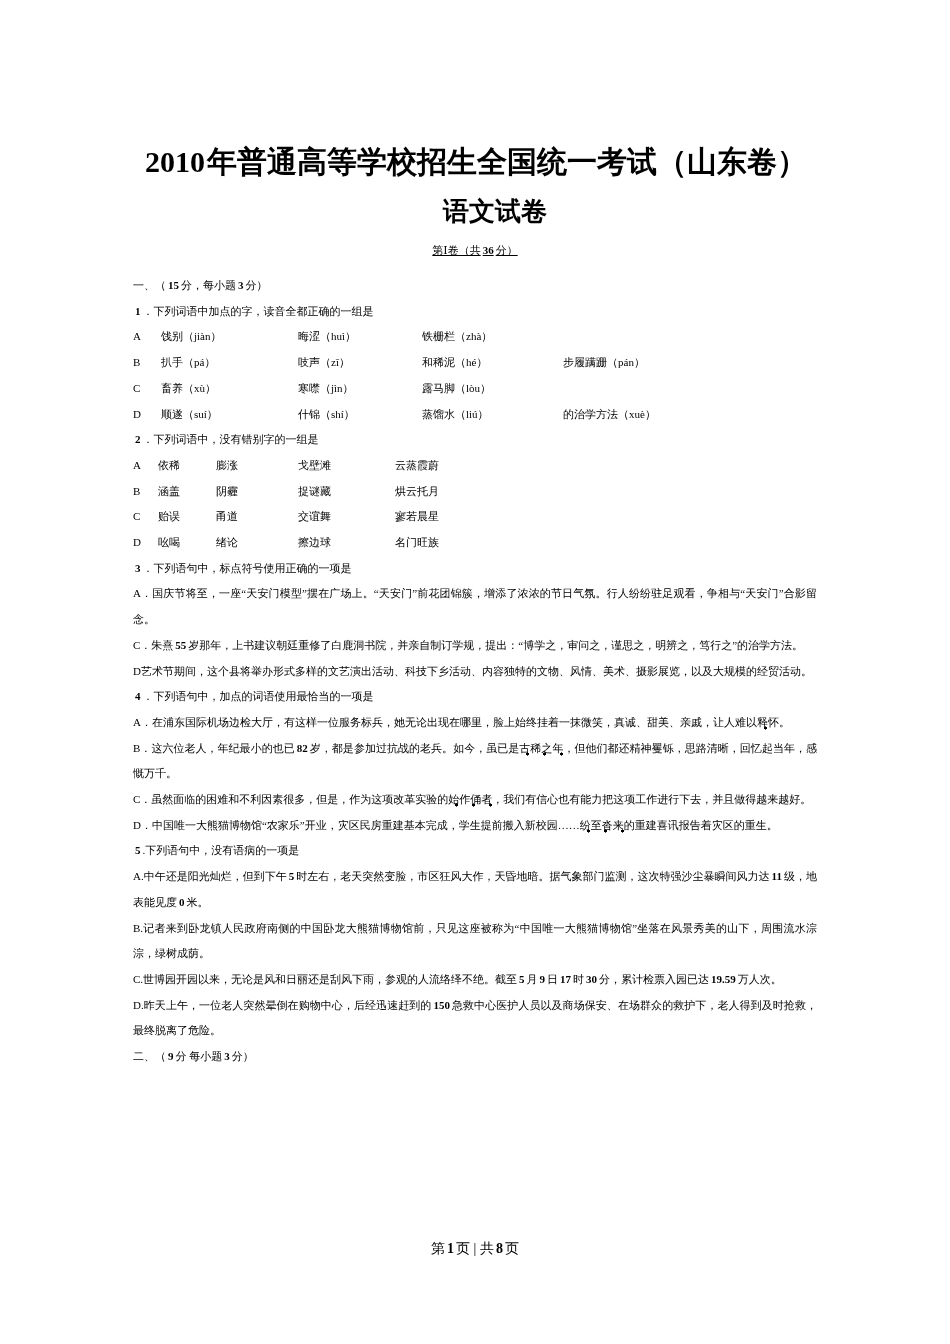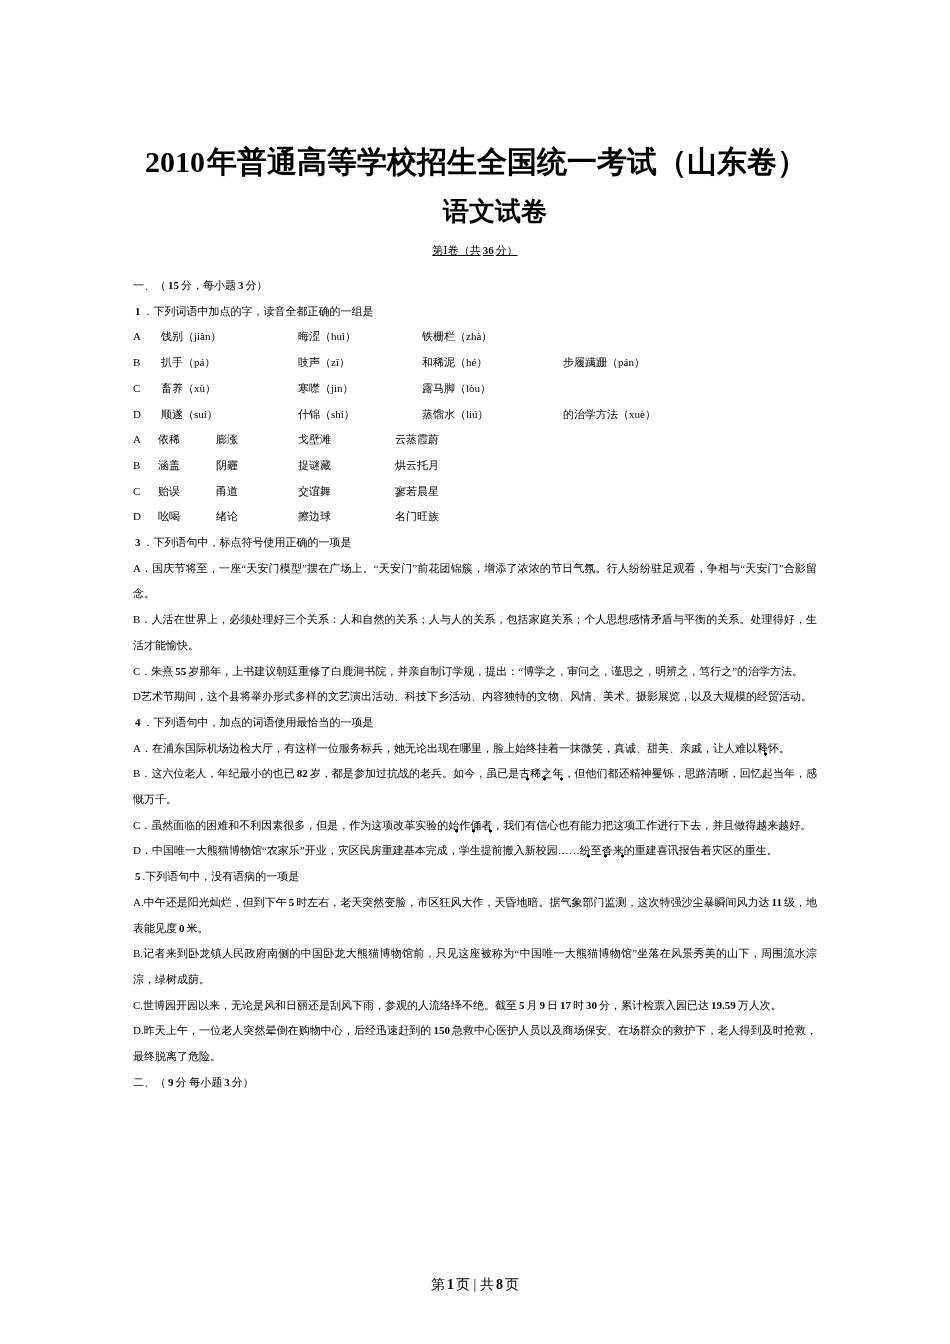--- a/index.html
+++ b/index.html
@@ -61,21 +61,21 @@
     padding-bottom: 2px;
     background-image: radial-gradient(circle, #000 1.4px, transparent 1.7px);
     background-size: 17px 4px;
     background-repeat: repeat-x;
     background-position: 0 bottom;
   }
   .footer {
     position: absolute;
     left: 0;
     right: 0;
-    top: 1250px;
+    top: 1214px;
     text-align: center;
     font-size: 14px;
     line-height: 20px;
   }
 </style>
 </head>
 <body>
 
 <div class="page">
   <div class="titles">
@@ -105,20 +105,21 @@
         <span class="cell">寒噤（jìn）</span>
         <span class="cell">露马脚（lòu）</span>
       </div>
       <div class="row pinyin">
         <span class="cell letter">D</span>
         <span class="cell">顺遂（suí）</span>
         <span class="cell">什锦（shí）</span>
         <span class="cell">蒸馏水（liú）</span>
         <span class="cell">的治学方法（xuè）</span>
       </div>
+      <div class="para"><span><b class="num">2</b>．下列词语中，没有错别字的一组是</span></div>
       <div class="row words">
         <span class="cell letter">A</span>
         <span class="cell">依稀</span>
         <span class="cell">膨涨</span>
         <span class="cell">戈壁滩</span>
         <span class="cell">云蒸霞蔚</span>
       </div>
       <div class="row words">
         <span class="cell letter">B</span>
         <span class="cell">涵盖</span>
@@ -135,21 +136,20 @@
       </div>
       <div class="row words">
         <span class="cell letter">D</span>
         <span class="cell">吆喝</span>
         <span class="cell">绪论</span>
         <span class="cell">擦边球</span>
         <span class="cell">名门旺族</span>
       </div>
       <div class="para"><span><b class="num">3</b>．下列语句中，标点符号使用正确的一项是</span></div>
       <div class="para"><span>A．国庆节将至，一座“天安门模型”摆在广场上。“天安门”前花团锦簇，增添了浓浓的节日气氛。行人纷纷驻足观看，争相与“天安门”合影留念。</span></div>
-      <div class="para"><span>B．人活在世界上，必须处理好三个关系：人和自然的关系；人与人的关系，包括家庭关系；个人思想感情矛盾与平衡的关系。处理得好，生活才能愉快。</span></div>
       <div class="para"><span>C．朱熹<b class="num">55</b>岁那年，上书建议朝廷重修了白鹿洞书院，并亲自制订学规，提出：“博学之，审问之，谨思之，明辨之，笃行之”的治学方法。</span></div>
       <div class="para"><span>D艺术节期间，这个县将举办形式多样的文艺演出活动、科技下乡活动、内容独特的文物、风情、美术、摄影展览，以及大规模的经贸活动。</span></div>
       <div class="para"><span><b class="num">4</b>．下列语句中，加点的词语使用最恰当的一项是</span></div>
       <div class="para"><span>A．在浦东国际机场边检大厅，有这样一位服务标兵，她无论出现在哪里，脸上始终挂着一抹微笑，真诚、甜美、亲戚，让人难以</span><span class="emph">释怀</span><span>。</span></div>
       <div class="para"><span>B．这六位老人，年纪最小的也已<b class="num">82</b>岁，都是参加过抗战的老兵。如今，虽已是</span><span class="emph">古稀之年</span><span>，但他们都还精神矍铄，思路清晰，回忆起当年，感慨万千。</span></div>
       <div class="para"><span>C．虽然面临的困难和不利因素很多，但是，作为这项改革实验的</span><span class="emph">始作俑者</span><span>，我们有信心也有能力把这项工作进行下去，并且做得越来越好。</span></div>
       <div class="para"><span>D．中国唯一大熊猫博物馆“农家乐”开业，灾区民房重建基本完成，学生提前搬入新校园……</span><span class="emph">纷至沓来</span><span>的重建喜讯报告着灾区的重生。</span></div>
       <div class="para"><span><b class="num">5</b>.下列语句中，没有语病的一项是</span></div>
       <div class="para"><span>A.中午还是阳光灿烂，但到下午<b class="num">5</b>时左右，老天突然变脸，市区狂风大作，天昏地暗。据气象部门监测，这次特强沙尘暴瞬间风力达<b class="num">11</b>级，地表能见度<b class="num">0</b>米。</span></div>
       <div class="para"><span>B.记者来到卧龙镇人民政府南侧的中国卧龙大熊猫博物馆前，只见这座被称为“中国唯一大熊猫博物馆”坐落在风景秀美的山下，周围流水淙淙，绿树成荫。</span></div>

